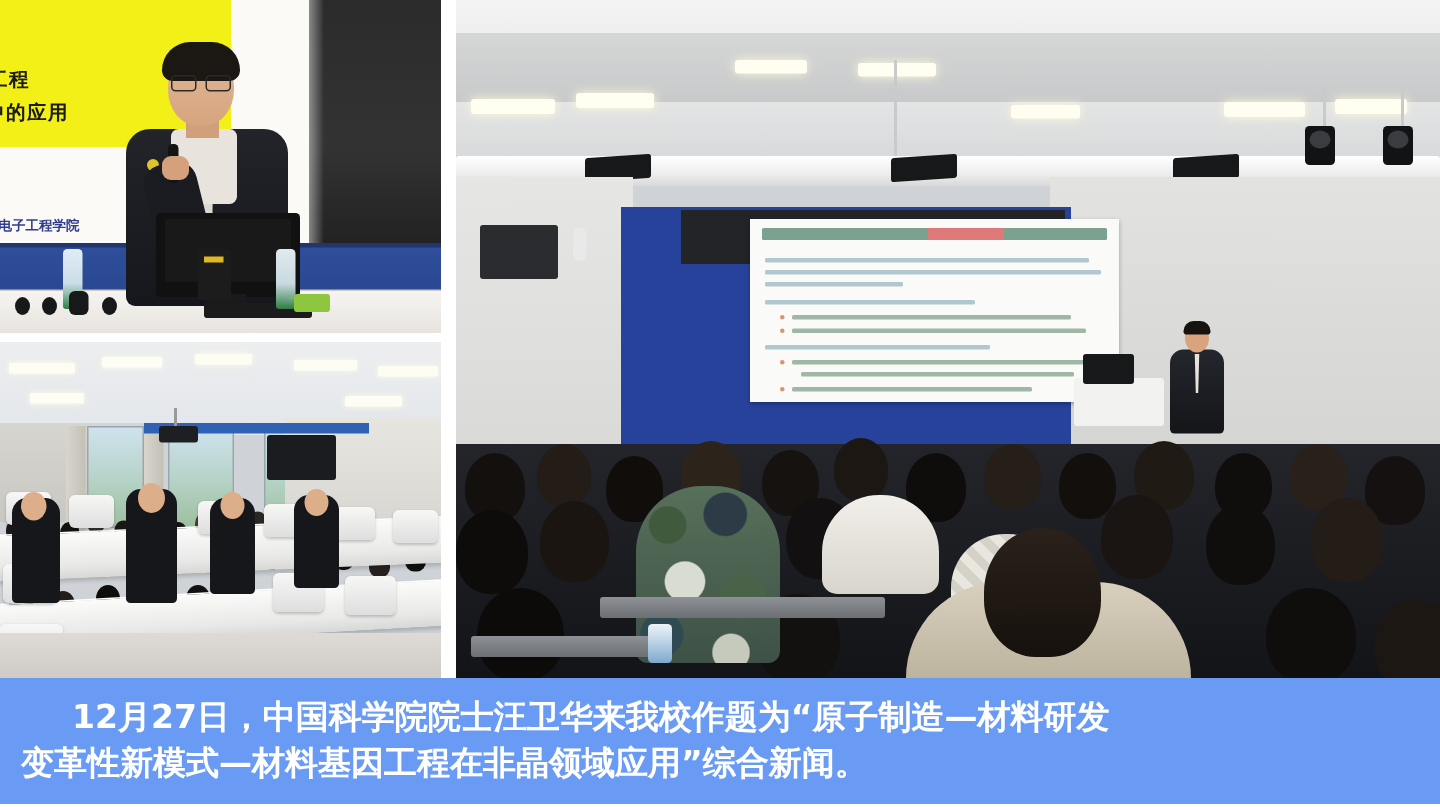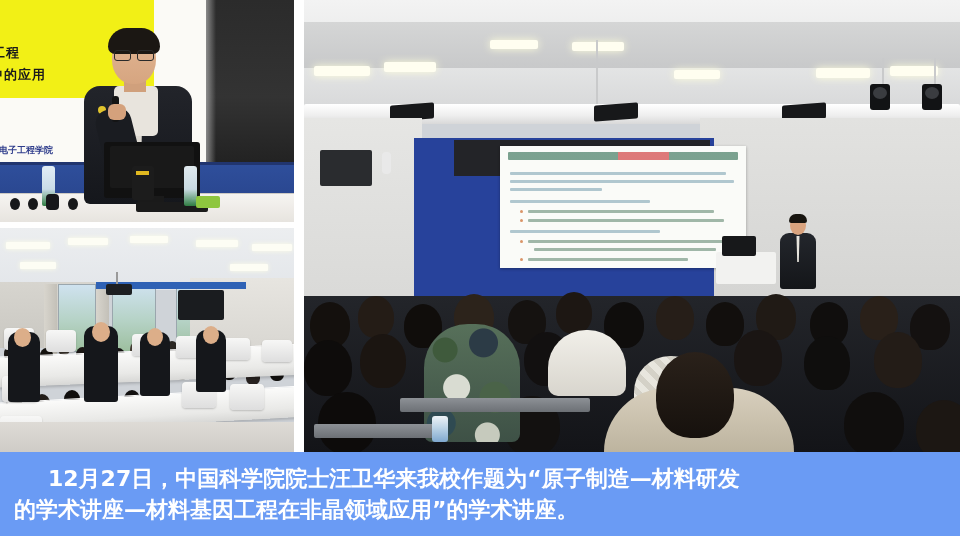--- a/index.html
+++ b/index.html
@@ -395,17 +395,17 @@
       <div class="m-desk" style="left:10px;top:424px;width:120px;height:14px;"></div>
       <div class="m-cup" style="left:128px;top:416px;"></div>
       <div class="m-bigback"></div>
       <div class="m-bighead"></div>
     </div>
   </div>
 
   <div class="caption">
     <div class="cap-body" style="background:#6a9bf4;">
       <div class="cap-line cap-line-1">12月27日，中国科学院院士汪卫华来我校作题为“原子制造—材料研发</div>
-      <div class="cap-line cap-line-2">的学术讲座—材料基因工程在非晶领域应用”的学术讲座。</div>
+      <div class="cap-line cap-line-2">变革性新模式—材料基因工程在非晶领域应用”综合新闻。</div>
     </div>
   </div>
 
 </div>
 
 </body></html>

